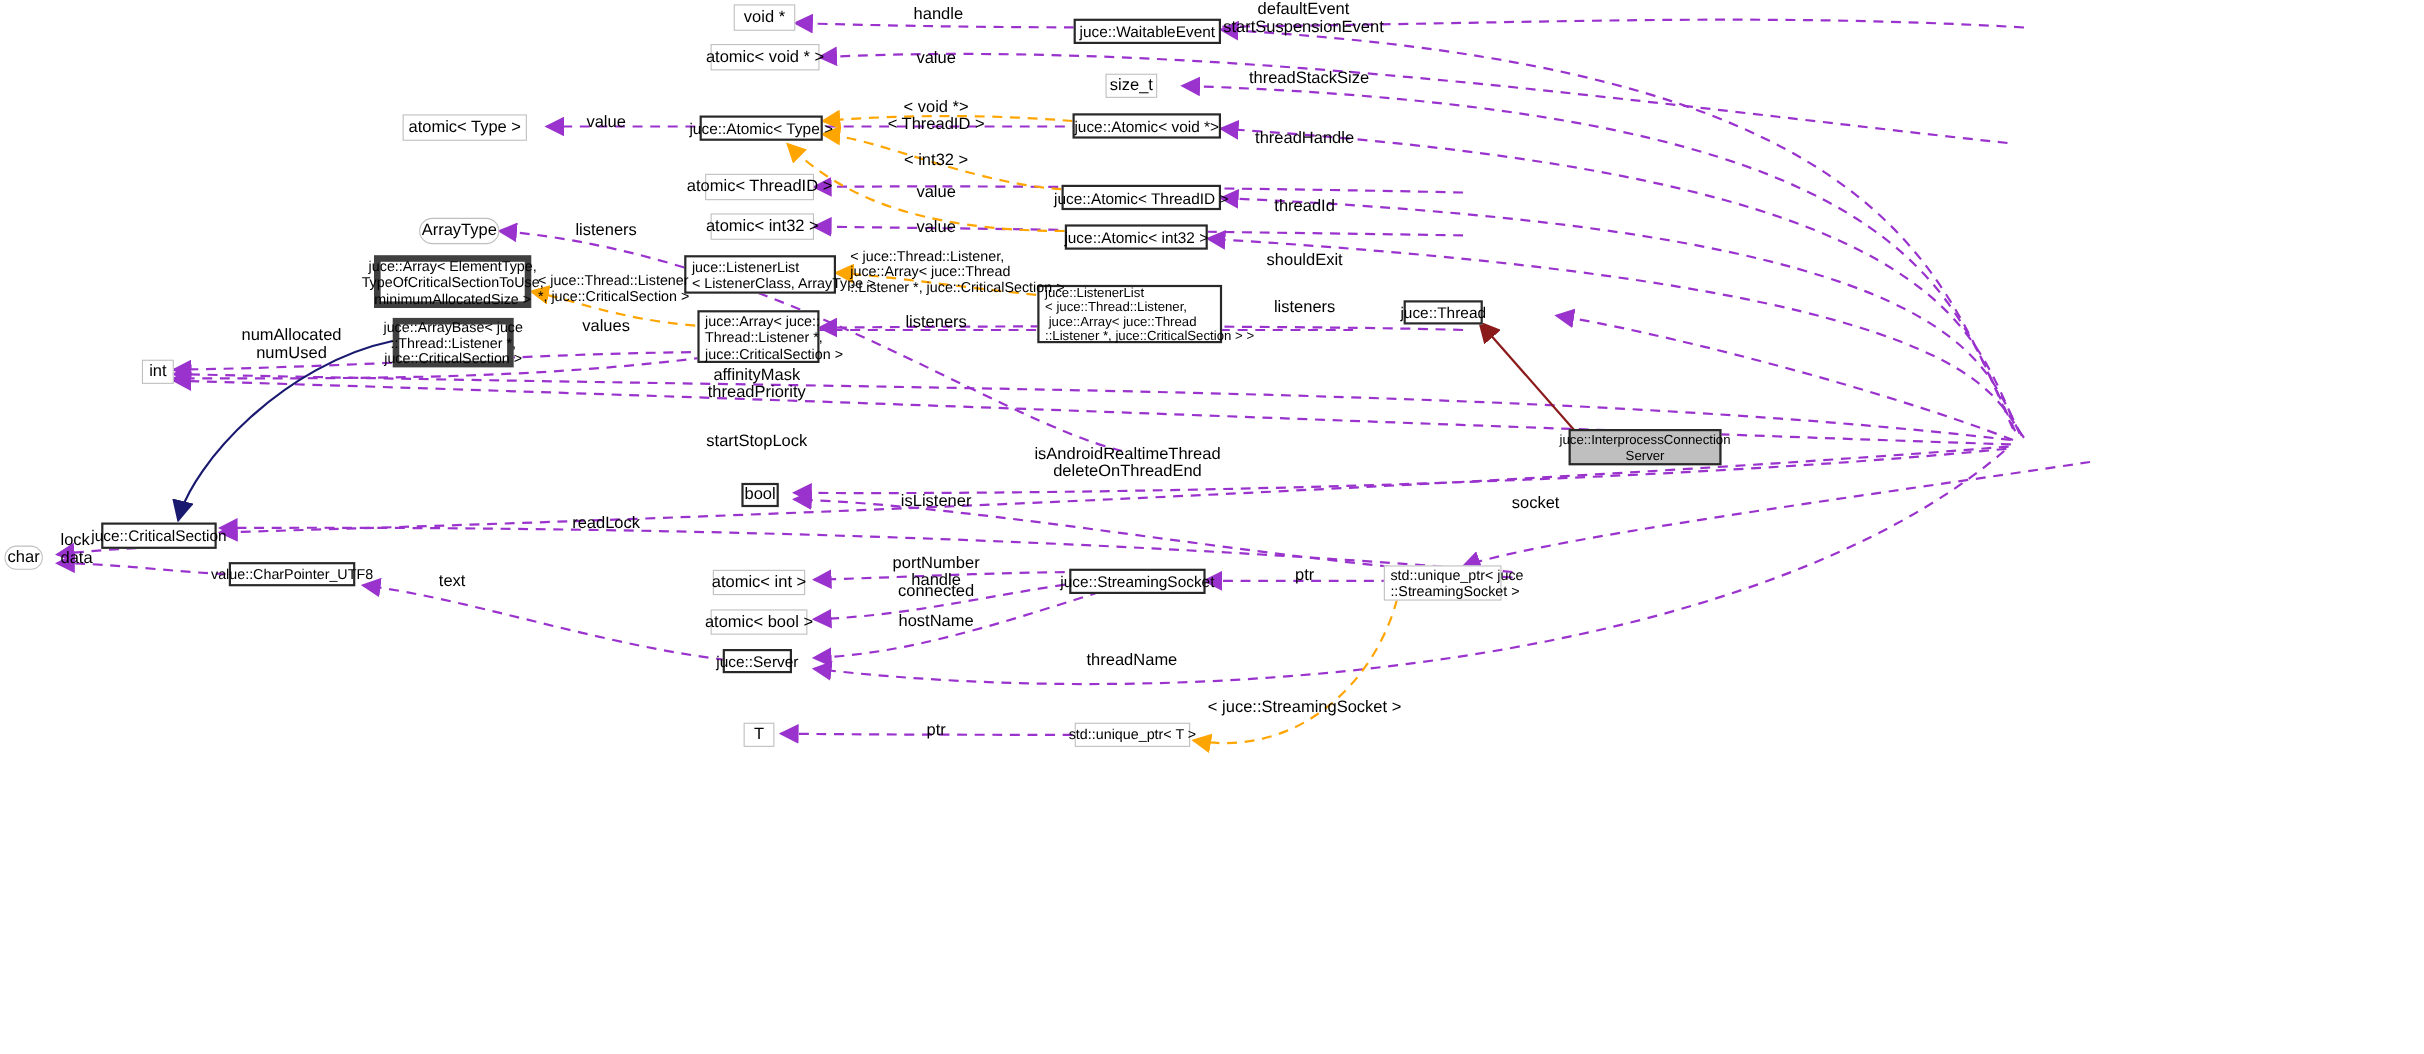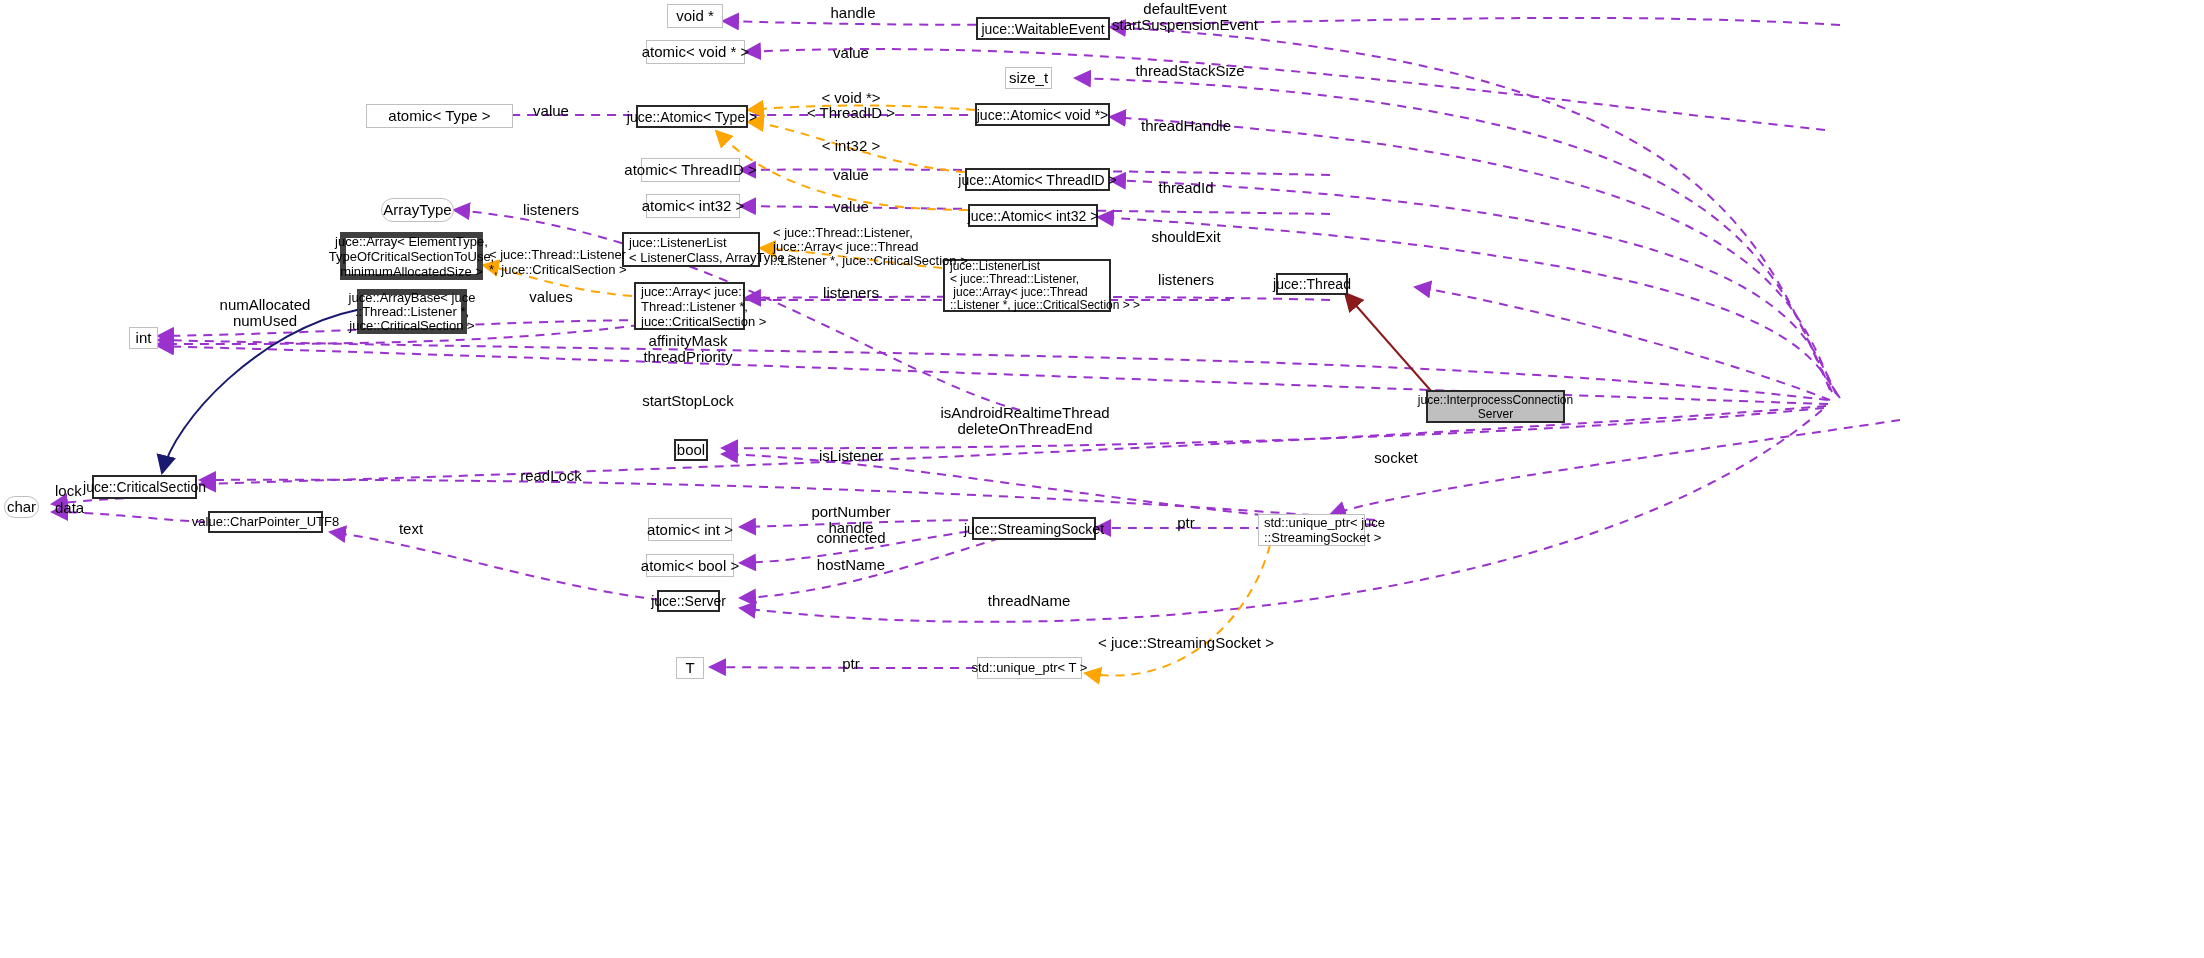--- a/index.html
+++ b/index.html
@@ -147,21 +147,21 @@
     </g>
 
     <g stroke="#191970" stroke-width="2" fill="none" marker-end="url(#ah-navy)">
 
       <path d="M357,310 C260,330 175,420 162,473"></path>
     </g>
   </svg>
 
   <div class="node thin" style="left:667px;top:4px;width:56px;height:24px;">void *</div>
   <div class="node thin" style="left:646px;top:40px;width:99px;height:24px;">atomic&lt; void * &gt;</div>
-  <div class="node thin" style="left:366px;top:104px;width:147px;height:24px;">atomic&lt; Type &gt;</div>
+  <div class="node thin" style="left:366px;top:104px;width:113px;height:24px;">atomic&lt; Type &gt;</div>
   <div class="node thin" style="left:641px;top:158px;width:99px;height:24px;">atomic&lt; ThreadID &gt;</div>
   <div class="node thin" style="left:381px;top:198px;width:73px;height:24px;border-radius:12px;">ArrayType</div>
   <div class="node thin" style="left:646px;top:194px;width:94px;height:24px;">atomic&lt; int32 &gt;</div>
 
   <div class="node red" style="left:340px;top:232px;width:143px;height:48px;font-size:13px;line-height:15px;">juce::Array&lt; ElementType,
 TypeOfCriticalSectionToUse,
 minimumAllocatedSize &gt;</div>
   <div class="node red" style="left:357px;top:289px;width:110px;height:45px;font-size:13px;line-height:14px;">juce::ArrayBase&lt; juce
 ::Thread::Listener *,
 juce::CriticalSection &gt;</div>

